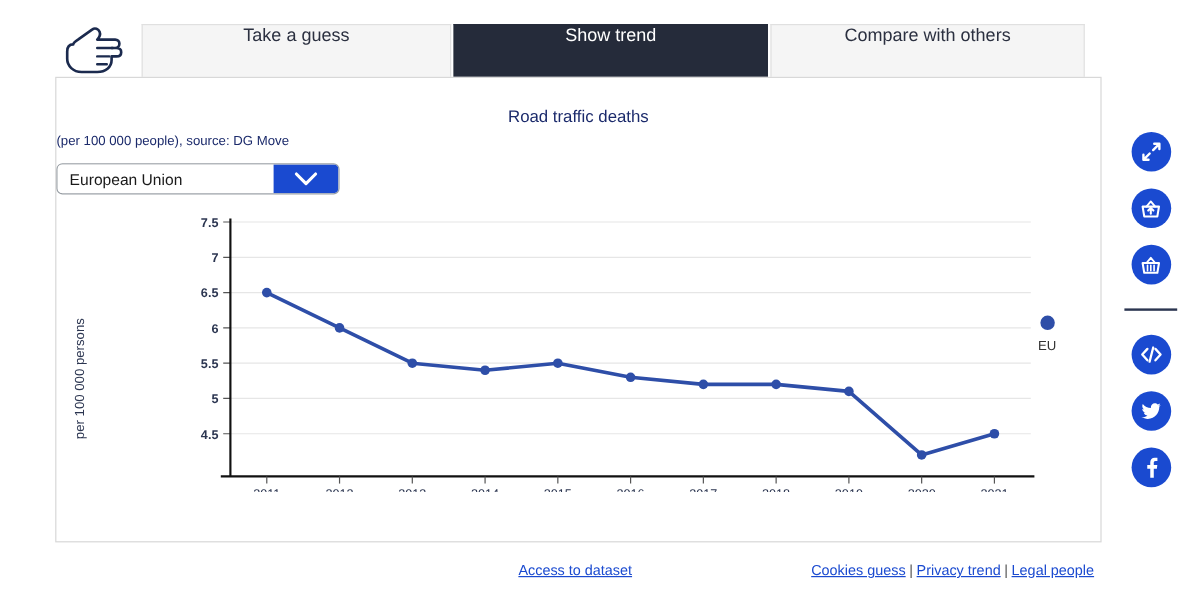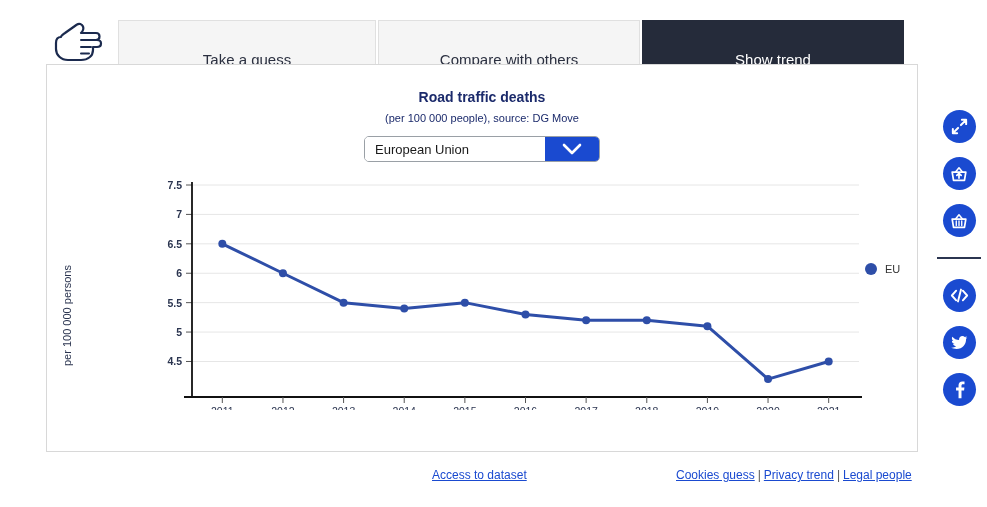--- a/index.html
+++ b/index.html
@@ -18,21 +18,21 @@
     display: flex; align-items: flex-end; gap: 0;
   }
   .hand-icon {
     width: 62px; height: 52px;
     display: flex; align-items: center; justify-content: center;
     margin-right: 10px;
   }
   .hand-icon svg { display: block; }
   .tab {
     height: 48px;
-    display: flex; align-items: flex-end; justify-content: center;
+    display: flex; align-items: flex-start; justify-content: center;
     font-size: 15px;
     border: 1px solid #e0e0e0;
     background: #f5f5f5;
     color: #2b3040;
     cursor: pointer;
     margin-right: 2px;
     border-bottom: none;
     user-select: none;
   }
   .tab.w1 { width: 258px; }
@@ -47,33 +47,33 @@
   
   .panel {
     position: absolute; left: 46px; top: 64px;
     width: 872px; height: 388px;
     border: 1px solid #d8d8d8;
     background: #ffffff;
   }
 
   .chart-title {
     text-align: center;
-    font-size: 14px; font-weight: bold;
+    font-size: 14px; font-weight: normal;
     color: #1b2a6b;
     margin-top: 24px;
   }
   .chart-sub {
-    text-align: center;
+    text-align: left;
     font-size: 11px;
     color: #1b2a6b;
     margin-top: 7px;
   }
 
   
-  .dd-wrap { display: flex; justify-content: center; margin-top: 12px; }
+  .dd-wrap { display: flex; justify-content: flex-start; margin-top: 12px; }
   .dropdown {
     display: flex; width: 236px; height: 26px;
     border-radius: 5px; overflow: hidden;
     border: 1px solid #9aa0a6;
     cursor: pointer;
   }
   .dd-value {
     flex: 1; background: #ffffff; color: #1a1a1a;
     font-size: 13px; display: flex; align-items: center;
     padding-left: 10px; white-space: nowrap; overflow: hidden;
@@ -89,21 +89,21 @@
   .ylabel {
     position: absolute; left: 14px; top: 196px;
     font-size: 11px; color: #2b3550;
     transform: rotate(-90deg); transform-origin: left top;
     white-space: nowrap;
   }
 
   
   .legend {
     position: absolute; left: 818px; top: 198px;
-    display: flex; align-items: center; gap: 8px;
+    display: flex; align-items: center; gap: 8px; flex-direction: column;
   }
   .legend-dot { width: 12px; height: 12px; border-radius: 50%; background: #2e4ea8; }
   .legend-label { font-size: 11px; color: #333; }
 
   
   .rail {
     position: absolute; left: 937px; top: 110px;
     display: flex; flex-direction: column; align-items: center; gap: 14px;
   }
   .rail-icon {
@@ -138,25 +138,25 @@
                  L46 28 C48.5 28 50 26.5 50 24.5 C50 22.5 48.5 21 46 21 L42 21
                  L45 21 C47 21 48.5 19.5 48.5 17.5 C48.5 15.5 47 14 45 14 L30 14
                  C32 12 33 10 32 7.5 C31 5 28 4 26 5.5 L14 14 C11 16 10 17 10 18 Z" fill="#ffffff" stroke="#1b2a4e" stroke-width="2.2" stroke-linejoin="round"></path>
         <path d="M30 21 L43 21 M30 28 L40 28 M30 34.5 L38 34.5" stroke="#1b2a4e" stroke-width="2" stroke-linecap="round"></path>
       </svg>
     </div>
 
     <div class="tab w1">
       <span>Take a guess</span>
     </div>
+    <div class="tab w2 active">
+      <span>Show trend</span>
+    </div>
     <div class="tab w3">
       <span>Compare with others</span>
-    </div>
-    <div class="tab w2 active">
-      <span>Show trend</span>
     </div>
   </div>
 
   <div class="panel">
 
     <div class="chart-title">Road traffic deaths</div>
     <div class="chart-sub">(per 100 000 people), source: DG Move</div>
 
     <div class="dd-wrap">
       <div class="dropdown">

